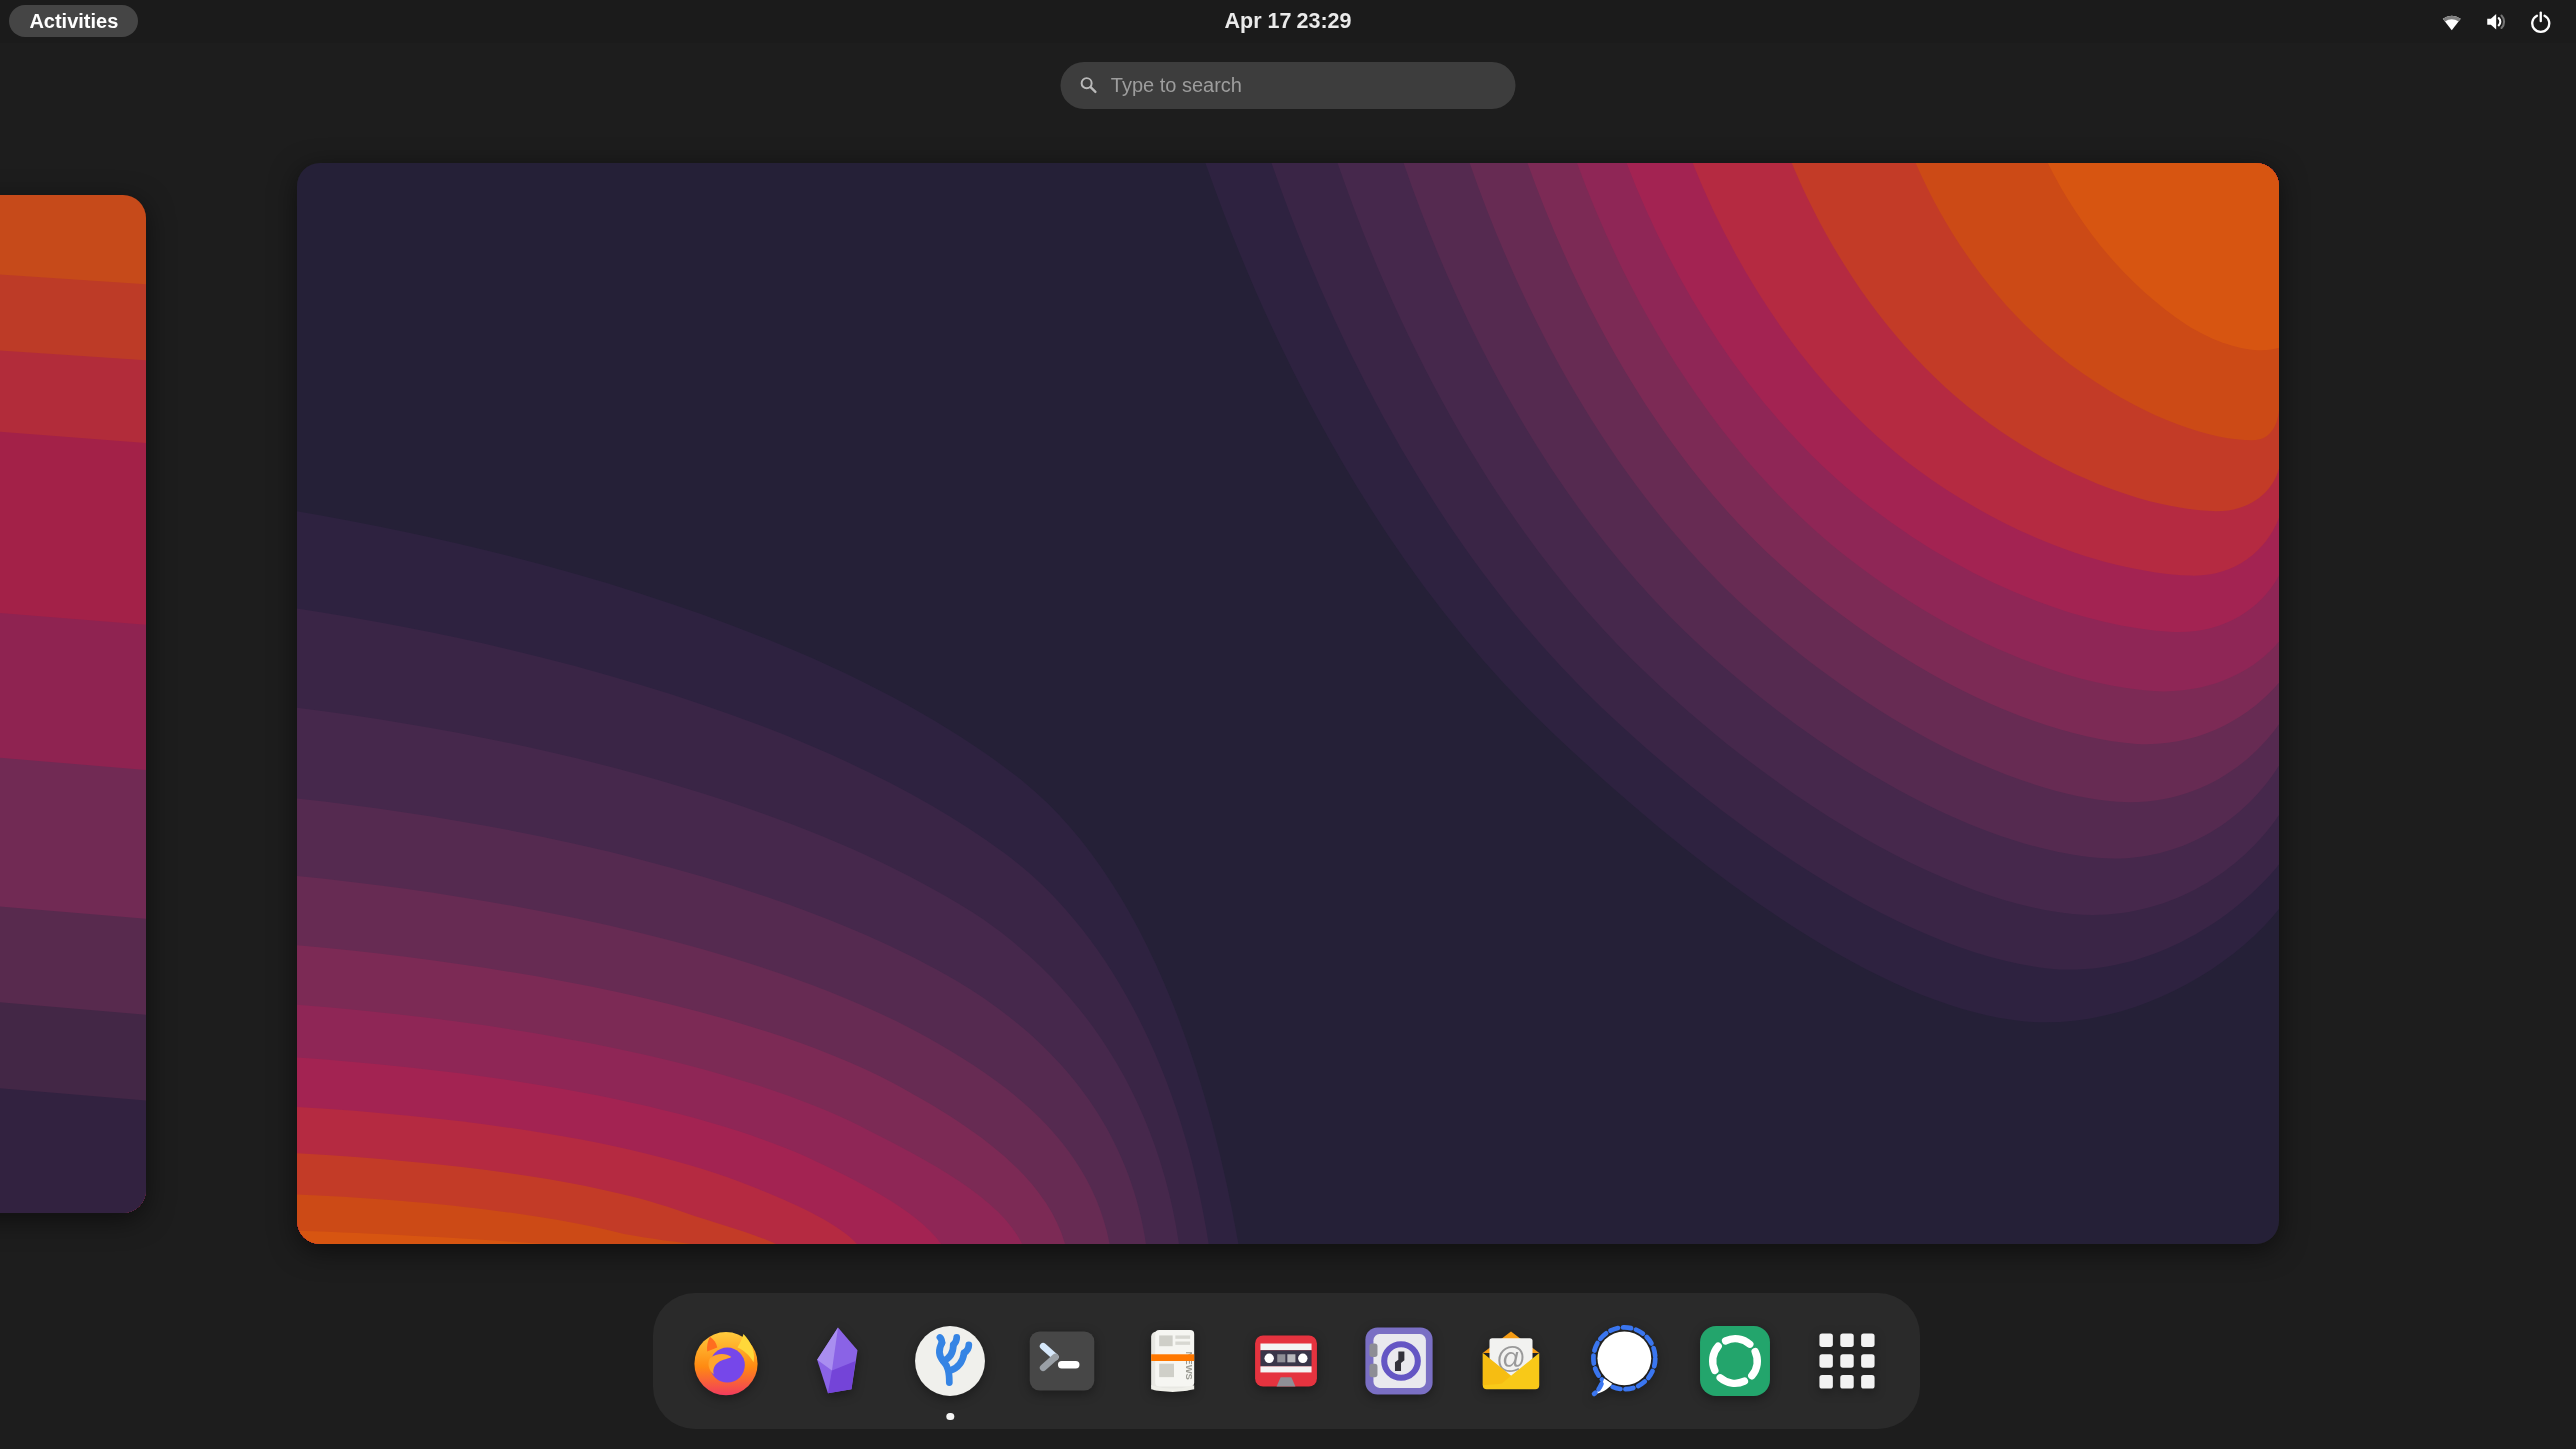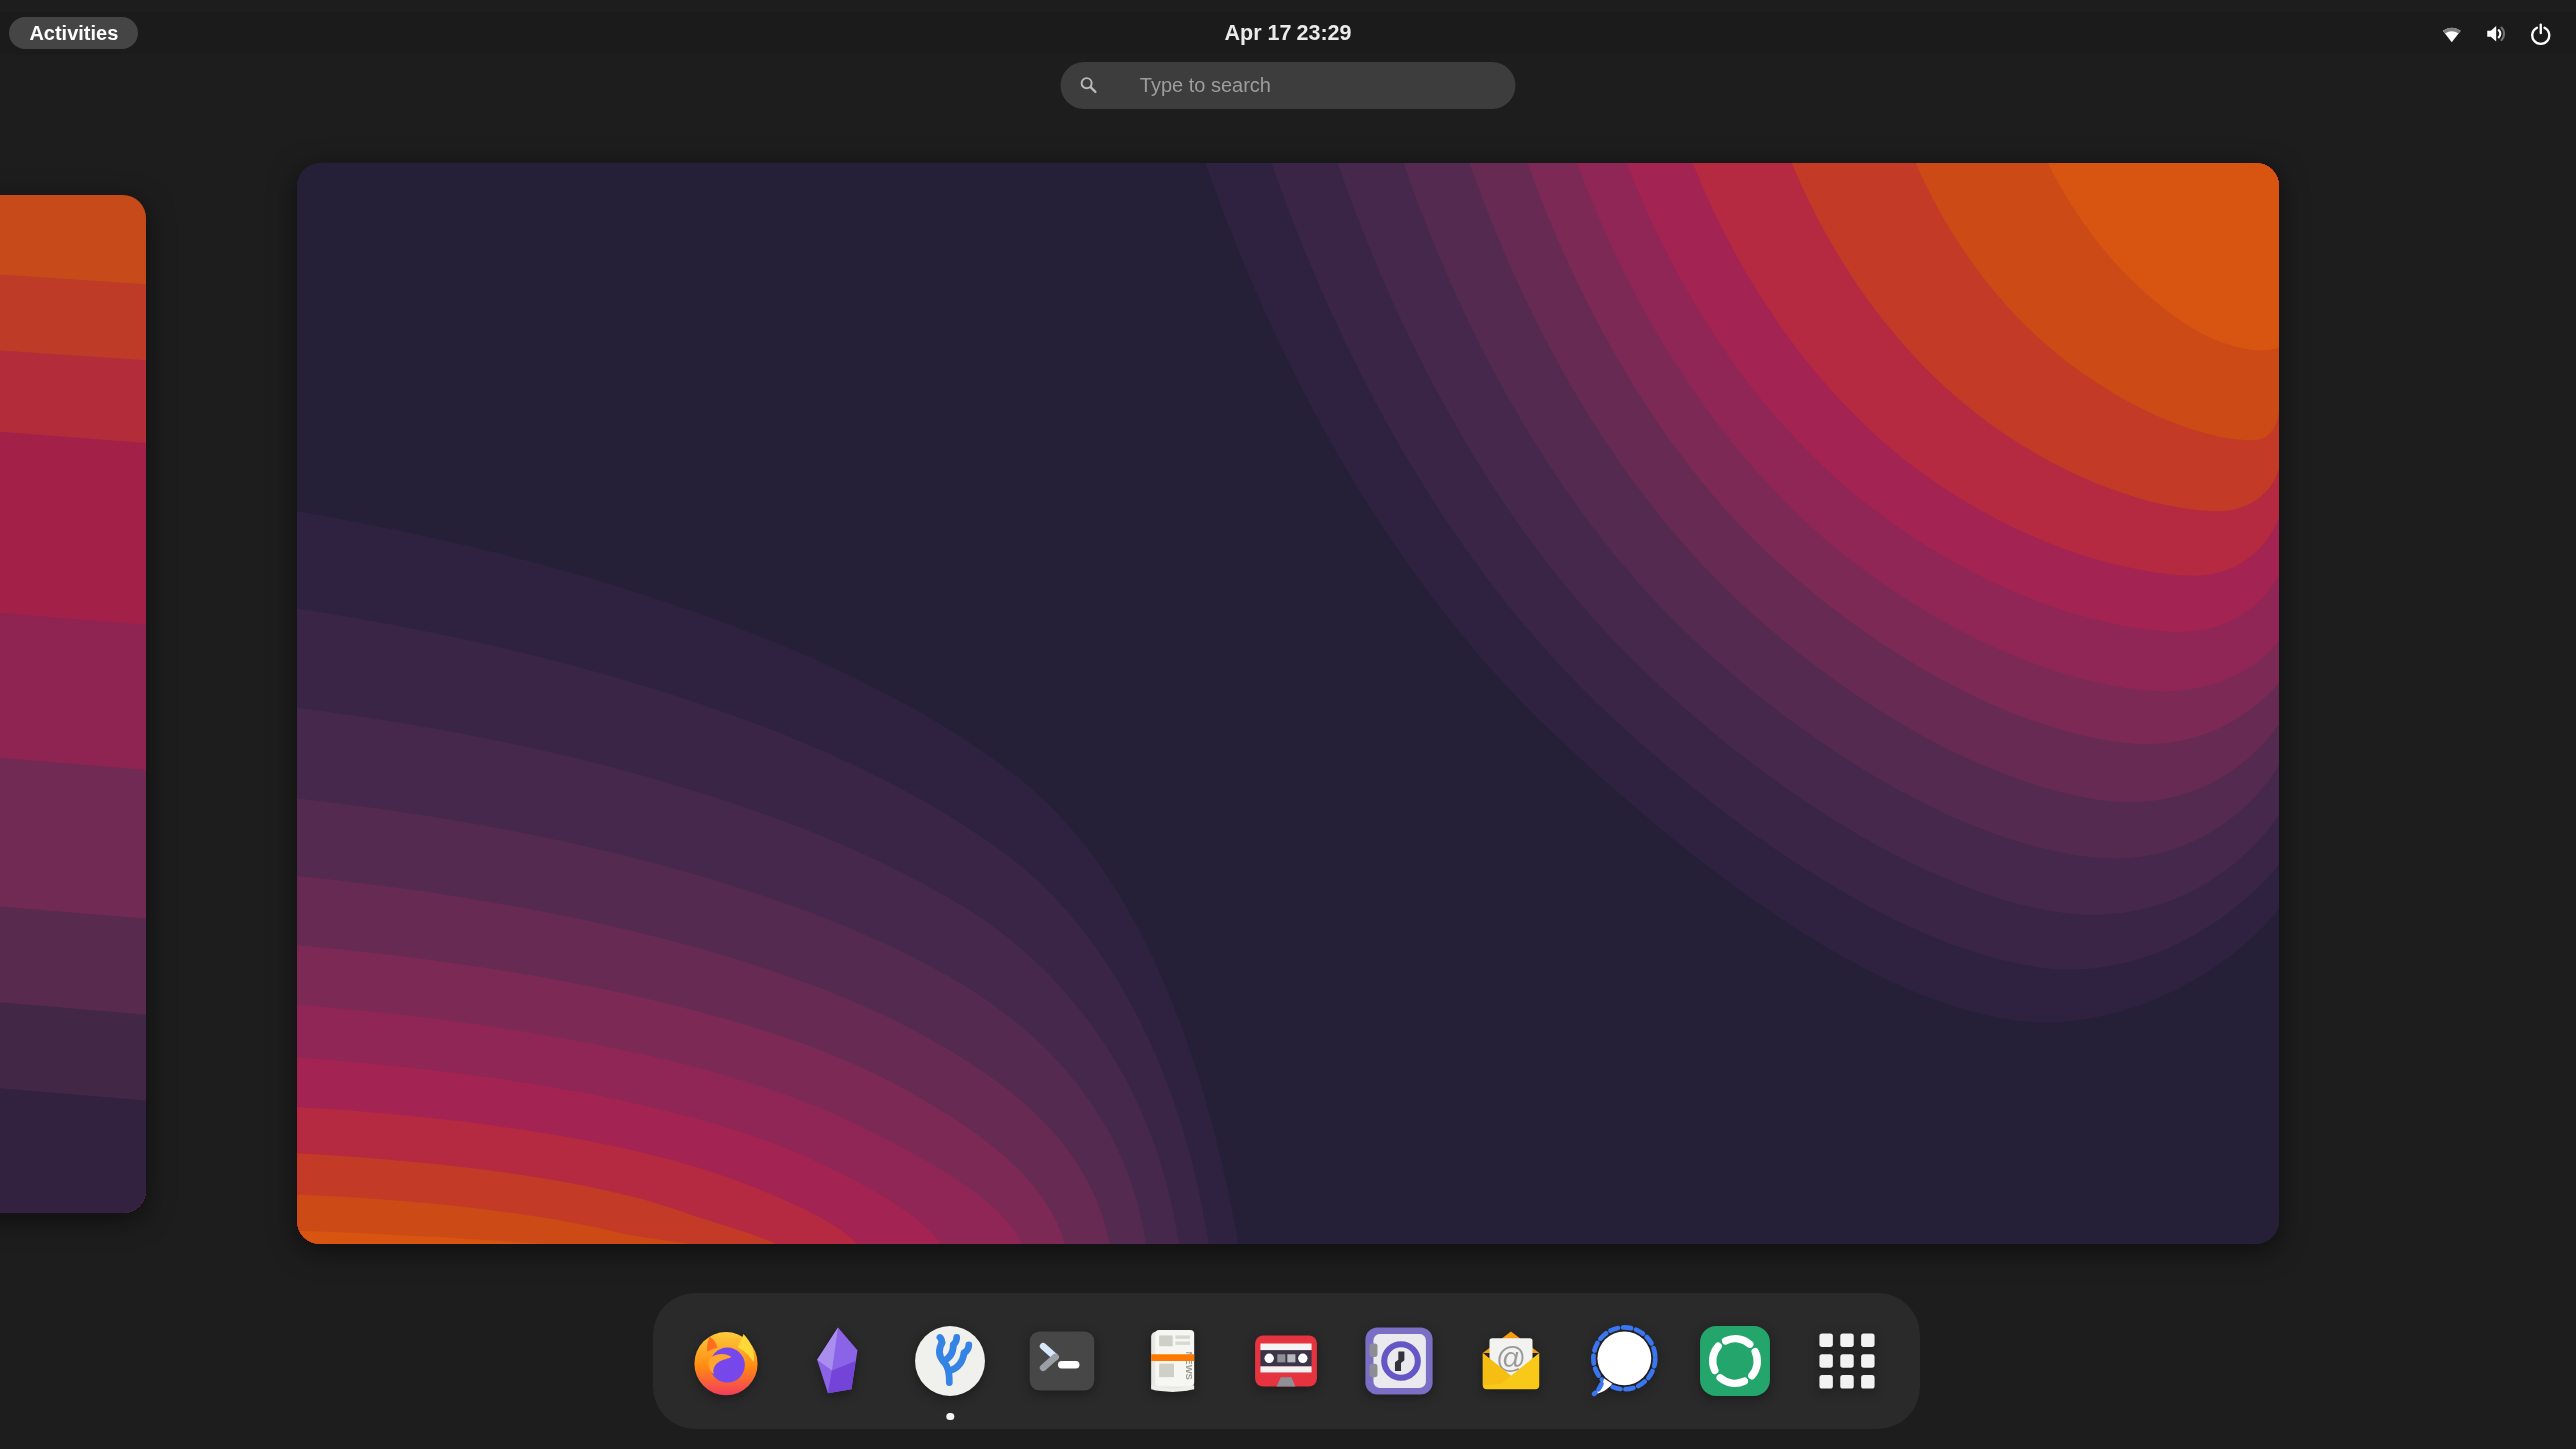--- a/index.html
+++ b/index.html
@@ -1,27 +1,27 @@
 <!DOCTYPE html>
 <html style="font-size:10.7px"><head>
 <meta charset="utf-8">
 <style>
   html,body{margin:0;padding:0;width:2576px;height:1449px;background:#1d1d1d;overflow:hidden;
             font-family:"Liberation Sans","DejaVu Sans",sans-serif;}
   
-  .topbar{position:absolute;left:0;top:0;width:2576px;height:43px;background:#1b1b1b;margin-top:12px;}
+  .topbar{position:absolute;left:0;top:0;width:2576px;height:43px;background:#1b1b1b;}
   .activities-pill{position:absolute;left:9.4px;top:5.4px;height:32px;padding:0 20px;border-radius:16px;
     background:#454545;color:#ffffff;font-size:20px;font-weight:700;display:flex;align-items:center;cursor:pointer;}
   .clock{position:absolute;left:50%;top:0;transform:translateX(-50%);height:43px;display:flex;align-items:center;
     gap:5px;color:#ebebeb;font-size:21.5px;font-weight:700;cursor:pointer;}
   .status-area{position:absolute;right:23px;top:0;height:43px;display:flex;align-items:center;gap:19px;cursor:pointer;}
   .status-area svg{display:block;}
   
   .search-entry{position:absolute;left:50%;top:62px;transform:translateX(-50%);width:455px;height:47px;
-    background:#3d3d3d;border-radius:23.5px;display:flex;align-items:center;padding:0 6.7px;box-sizing:border-box;gap:29px;}
+    background:#3d3d3d;border-radius:23.5px;display:flex;align-items:center;padding:0 6.7px;box-sizing:border-box;}
   .search-entry input{flex:1;background:transparent;border:none;outline:none;color:#e8e8e8;
     font-size:20px;font-family:"Liberation Sans","DejaVu Sans",sans-serif;}
   .search-entry input::placeholder{color:#9d9d9d;opacity:1;}
   .search-icon{margin:0 9.4px 0 10.7px;flex:0 0 auto;}
   
   .ws-main{position:absolute;left:297px;top:163px;width:1982px;height:1081px;border-radius:23px;overflow:hidden;
     box-shadow:0 6.7px 27px rgba(0,0,0,.5);cursor:pointer;}
   .ws-left{position:absolute;left:-203px;top:195px;width:349px;height:1018px;border-radius:23px;overflow:hidden;
     box-shadow:0 6.7px 27px rgba(0,0,0,.5);cursor:pointer;}
   .ws-main svg,.ws-left svg{display:block;width:100%;height:100%;}

